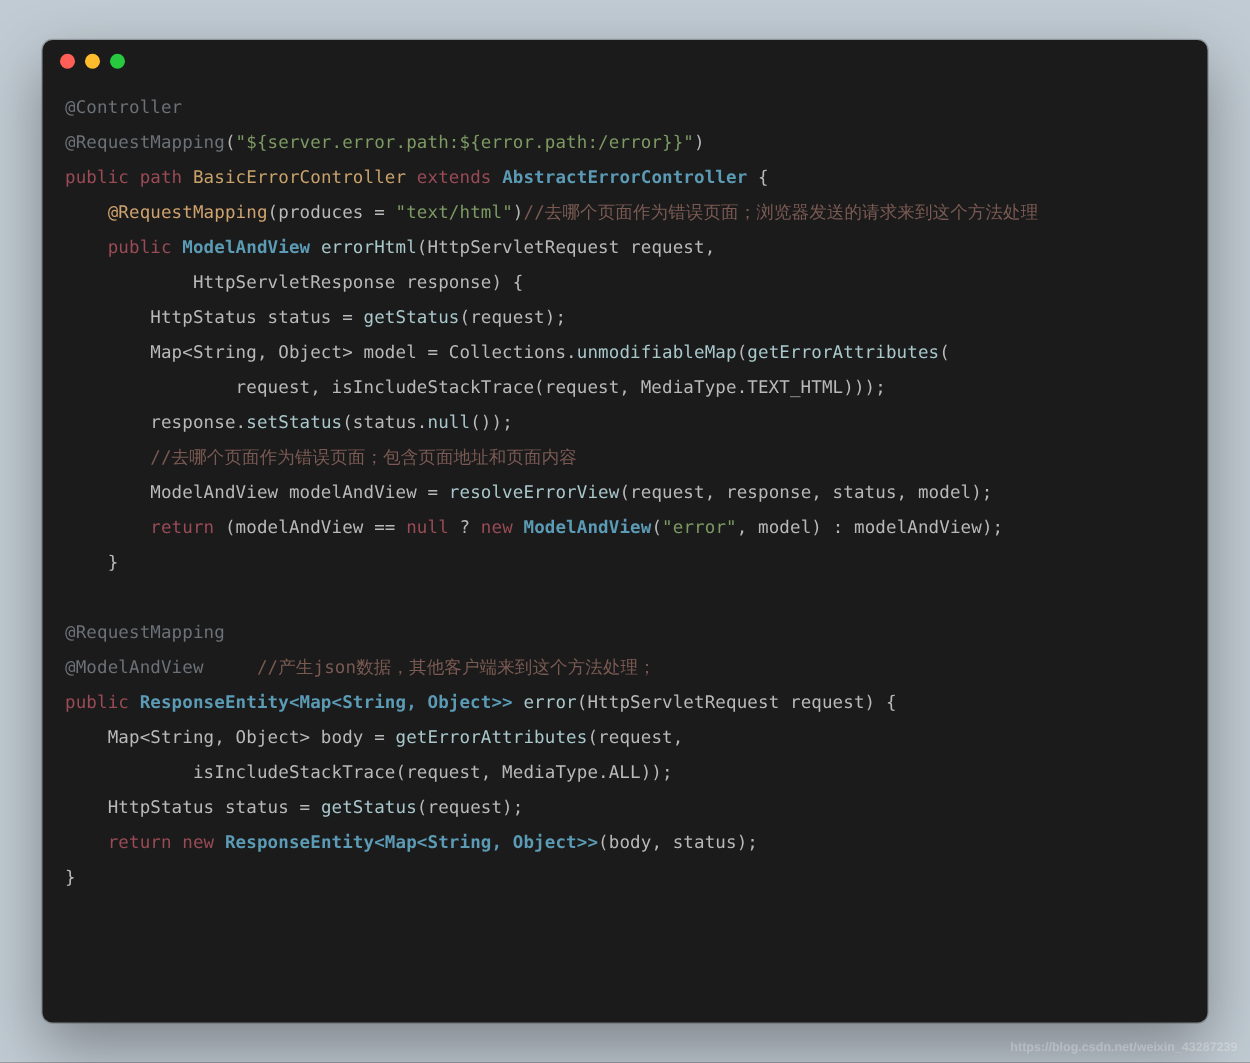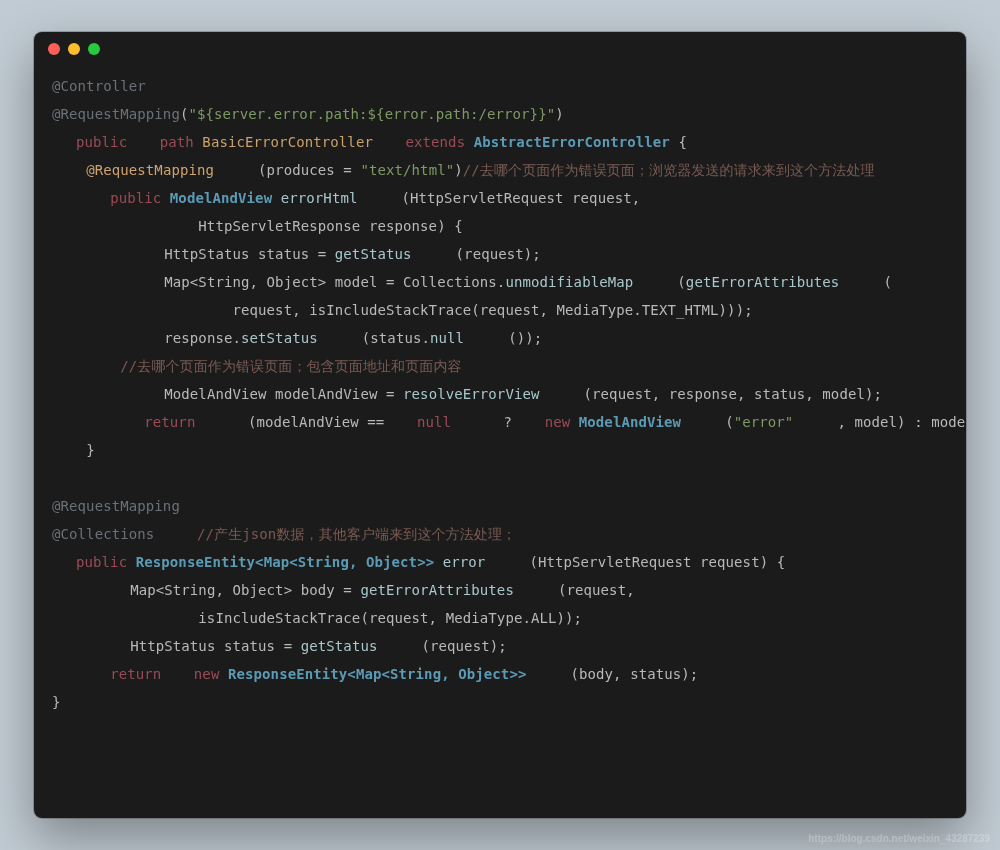--- a/index.html
+++ b/index.html
@@ -39,25 +39,25 @@
     margin: 0;
     padding: 6px 18px 18px 18px;
     font-size: 14px;
     line-height: 28px;
     color: #d6d6d6;
     white-space: pre;
     letter-spacing: 0.1px;
   }
   .c-annot  { color: #6b7177; }   
   .c-annot2 { color: #cfa26e; }   
-  .c-key    { color: #9a4b56; margin-left: 24px; }   
+  .c-key    { color: #9a4b56; }   
   .c-type   { color: #c9a26a; }   
   .c-type2  { color: #5b9bb5; font-weight: bold; }   
   .c-str    { color: #7d9a63; }   
-  .c-id     { color: #b9b9b9; padding-left: 44px; }   
+  .c-id     { color: #b9b9b9; }   
   .c-cmt    { color: #7a5a53; }
   .c-paren  { color: #b9b9b9; }
   .c-call   { color: #a9c8cc; }
   .watermark {
     position: absolute;
     right: 10px;
     bottom: 6px;
     font-size: 10px;
     color: rgba(255,255,255,0.25);
     font-family: -apple-system, sans-serif;
@@ -83,21 +83,21 @@
         <span class="c-id">HttpStatus status = </span><span class="c-call">getStatus</span><span class="c-id">(request);</span>
         <span class="c-id">Map&lt;String, Object&gt; model = Collections.</span><span class="c-call">unmodifiableMap</span><span class="c-id">(</span><span class="c-call">getErrorAttributes</span><span class="c-id">(</span>
 <span class="c-id">                request, isIncludeStackTrace(request, MediaType.TEXT_HTML)));</span>
         <span class="c-id">response.</span><span class="c-call">setStatus</span><span class="c-id">(status.</span><span class="c-call">null</span><span class="c-id">());</span>
         <span class="c-cmt">//去哪个页面作为错误页面；包含页面地址和页面内容</span>
         <span class="c-id">ModelAndView modelAndView = </span><span class="c-call">resolveErrorView</span><span class="c-id">(request, response, status, model);</span>
         <span class="c-key">return </span><span class="c-id">(modelAndView == </span><span class="c-key">null </span><span class="c-id">? </span><span class="c-key">new </span><span class="c-type2">ModelAndView</span><span class="c-id">(</span><span class="c-str">"error"</span><span class="c-id">, model) : modelAndView);</span>
     <span class="c-paren">}</span>
 
 <span class="c-annot">@RequestMapping</span>
-<span class="c-annot">@Collections</span>     <span class="c-cmt">//产生json数据，其他客户端来到这个方法处理；</span>
+<span class="c-annot">@ModelAndView</span>     <span class="c-cmt">//产生json数据，其他客户端来到这个方法处理；</span>
 <span class="c-key">public </span><span class="c-type2">ResponseEntity&lt;Map&lt;String, Object&gt;&gt; </span><span class="c-call">error</span><span class="c-id">(HttpServletRequest request) {</span>
     <span class="c-id">Map&lt;String, Object&gt; body = </span><span class="c-call">getErrorAttributes</span><span class="c-id">(request,</span>
 <span class="c-id">            isIncludeStackTrace(request, MediaType.ALL));</span>
     <span class="c-id">HttpStatus status = </span><span class="c-call">getStatus</span><span class="c-id">(request);</span>
     <span class="c-key">return </span><span class="c-key">new </span><span class="c-type2">ResponseEntity&lt;Map&lt;String, Object&gt;&gt;</span><span class="c-id">(body, status);</span>
 <span class="c-paren">}</span></pre>
 </div>
 
 <div class="watermark">https://blog.csdn.net/weixin_43287239</div>
 

